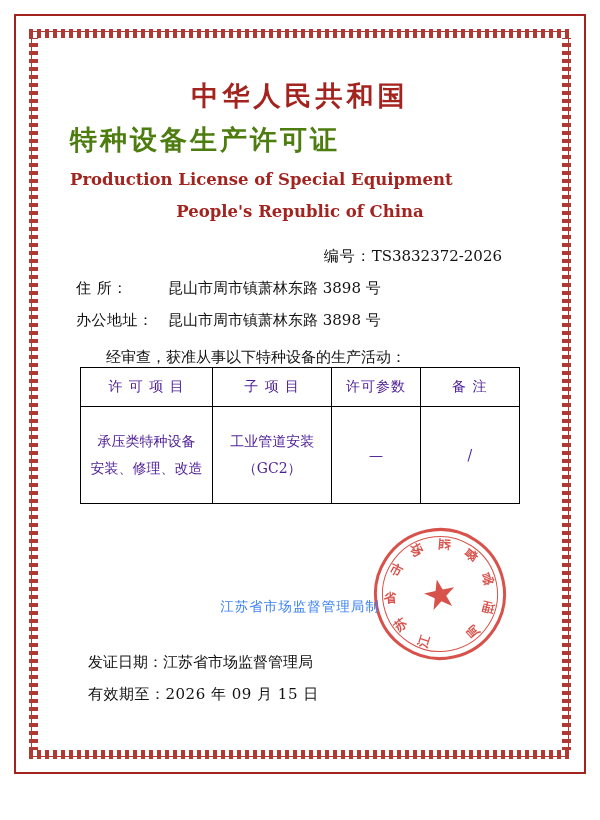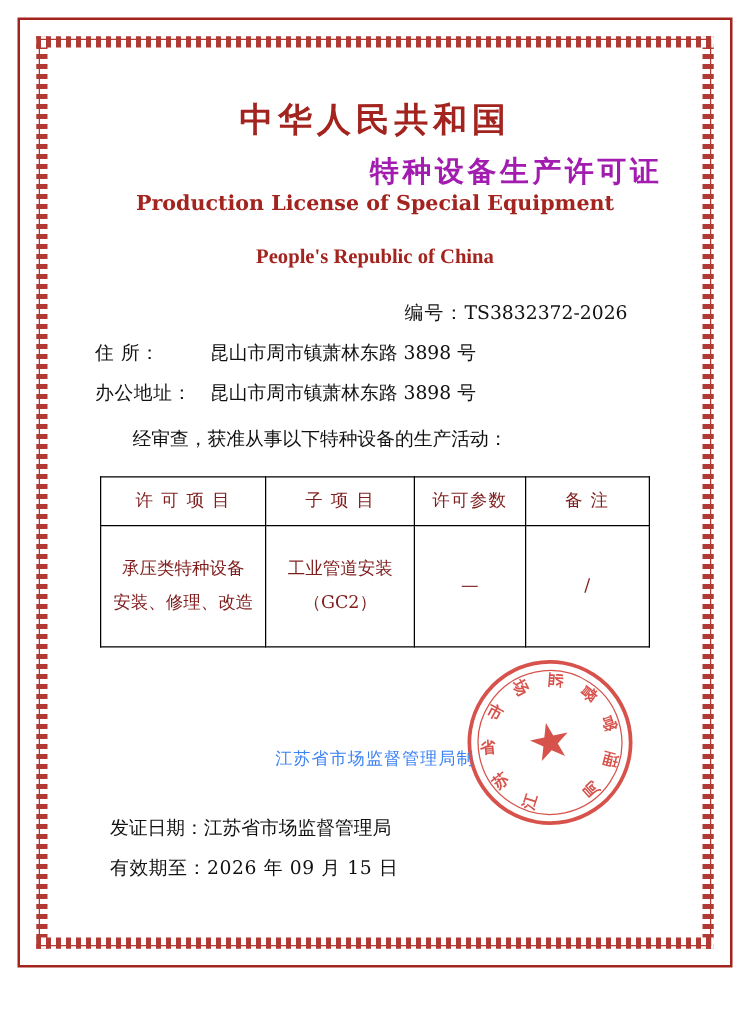--- a/index.html
+++ b/index.html
@@ -51,42 +51,41 @@
   .title-cn1{
     text-align:center;
     color:#a3231f;
     font-size:27px;
     font-weight:bold;
     letter-spacing:4px;
     margin-top:24px;
     font-family:"DejaVu Serif","Liberation Serif",serif;
   }
   .title-cn2{
-    text-align:right;
-    color:#a21caf;
-    font-size:23px;
+    text-align:left;
+    color:#4d7c0f;
+    font-size:27px;
     font-weight:bold;
     letter-spacing:3px;
     margin-top:8px;
   }
   .title-en1{
-    text-align:center;
+    text-align:left;
     color:#a3231f;
     font-size:16.5px;
     font-weight:bold;
-    margin-top:0;
+    margin-top:12px;
     letter-spacing:0px;
   }
   .title-en2{
     text-align:center;
     color:#a3231f;
     font-size:16.5px;
     font-weight:bold;
-    margin-top:23px;
-    font-family:Liberation Serif, serif;
+    margin-top:13px;
   }
   .serial-row{
     margin-top:26px;
     text-align:right;
     padding-right:28px;
     font-size:15px;
     color:#111;
   }
   .serial-label{letter-spacing:1px;}
   .serial-value{font-family:"DejaVu Serif","Liberation Serif",serif;}
@@ -105,25 +104,25 @@
   }
   .field-value{flex:1 1 auto;}
   .statement{
     margin-top:18px;
     font-size:15px;
     color:#111;
     text-indent:30px;
     padding-left:6px;
   }
   table.lic{
-    margin:20px auto 0 auto;
+    margin:0 auto 0 auto;
     width:440px;
     border-collapse:collapse;
     font-size:14px;
-    color:#7f1d1d;
+    color:#4c1d95;
   }
   table.lic th, table.lic td{
     border:1px solid #000;
     text-align:center;
     vertical-align:middle;
     padding:6px 2px;
     font-weight:normal;
   }
   table.lic th{height:26px;letter-spacing:1px;}
   .col1{width:134px;}

